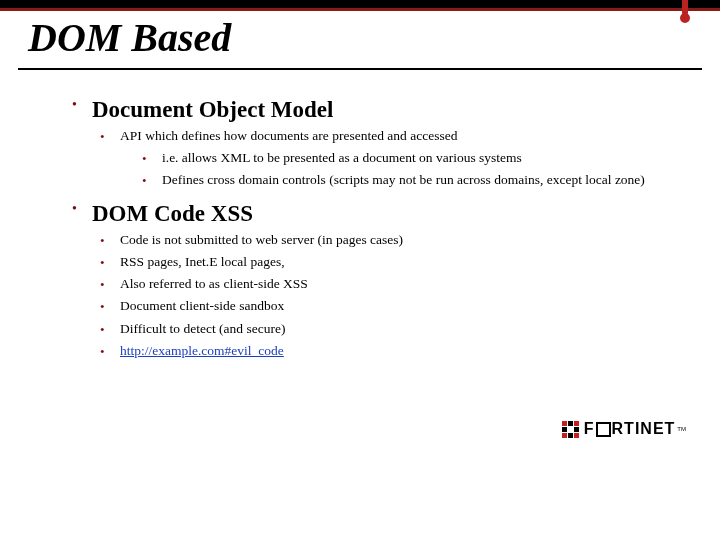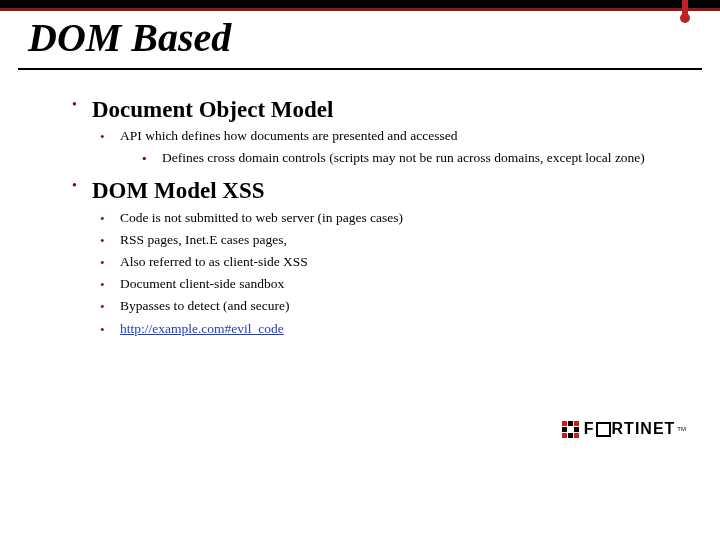--- a/index.html
+++ b/index.html
@@ -133,49 +133,50 @@
     <div class="l1">
       <span class="bullet">•</span>
       <span class="heading">Document Object Model</span>
     </div>
     <div class="l2">
       <span class="bullet">•</span>
       <span>API which defines how documents are presented and accessed</span>
     </div>
     <div class="l3">
       <span class="bullet">•</span>
+      <span>i.e. allows XML to be presented as a document on various systems</span>
     </div>
     <div class="l3">
       <span class="bullet">•</span>
       <span>Defines cross domain controls (scripts may not be run across domains, except local zone)</span>
     </div>
 
     <div class="l1" style="margin-top:8px;">
       <span class="bullet">•</span>
-      <span class="heading">DOM Model XSS</span>
+      <span class="heading">DOM Code XSS</span>
     </div>
     <div class="l2">
       <span class="bullet">•</span>
       <span>Code is not submitted to web server (in pages cases)</span>
     </div>
     <div class="l2">
       <span class="bullet">•</span>
-      <span>RSS pages, Inet.E cases pages,</span>
+      <span>RSS pages, Inet.E local pages,</span>
     </div>
     <div class="l2">
       <span class="bullet">•</span>
       <span>Also referred to as client-side XSS</span>
     </div>
     <div class="l2">
       <span class="bullet">•</span>
       <span>Document client-side sandbox</span>
     </div>
     <div class="l2">
       <span class="bullet">•</span>
-      <span>Bypasses to detect (and secure)</span>
+      <span>Difficult to detect (and secure)</span>
     </div>
     <div class="l2">
       <span class="bullet">•</span>
       <a class="link">http://example.com#evil_code</a>
     </div>
   </div>
 
   <div class="footer-logo">
     <div class="logo-mark">
       <div class="col">

